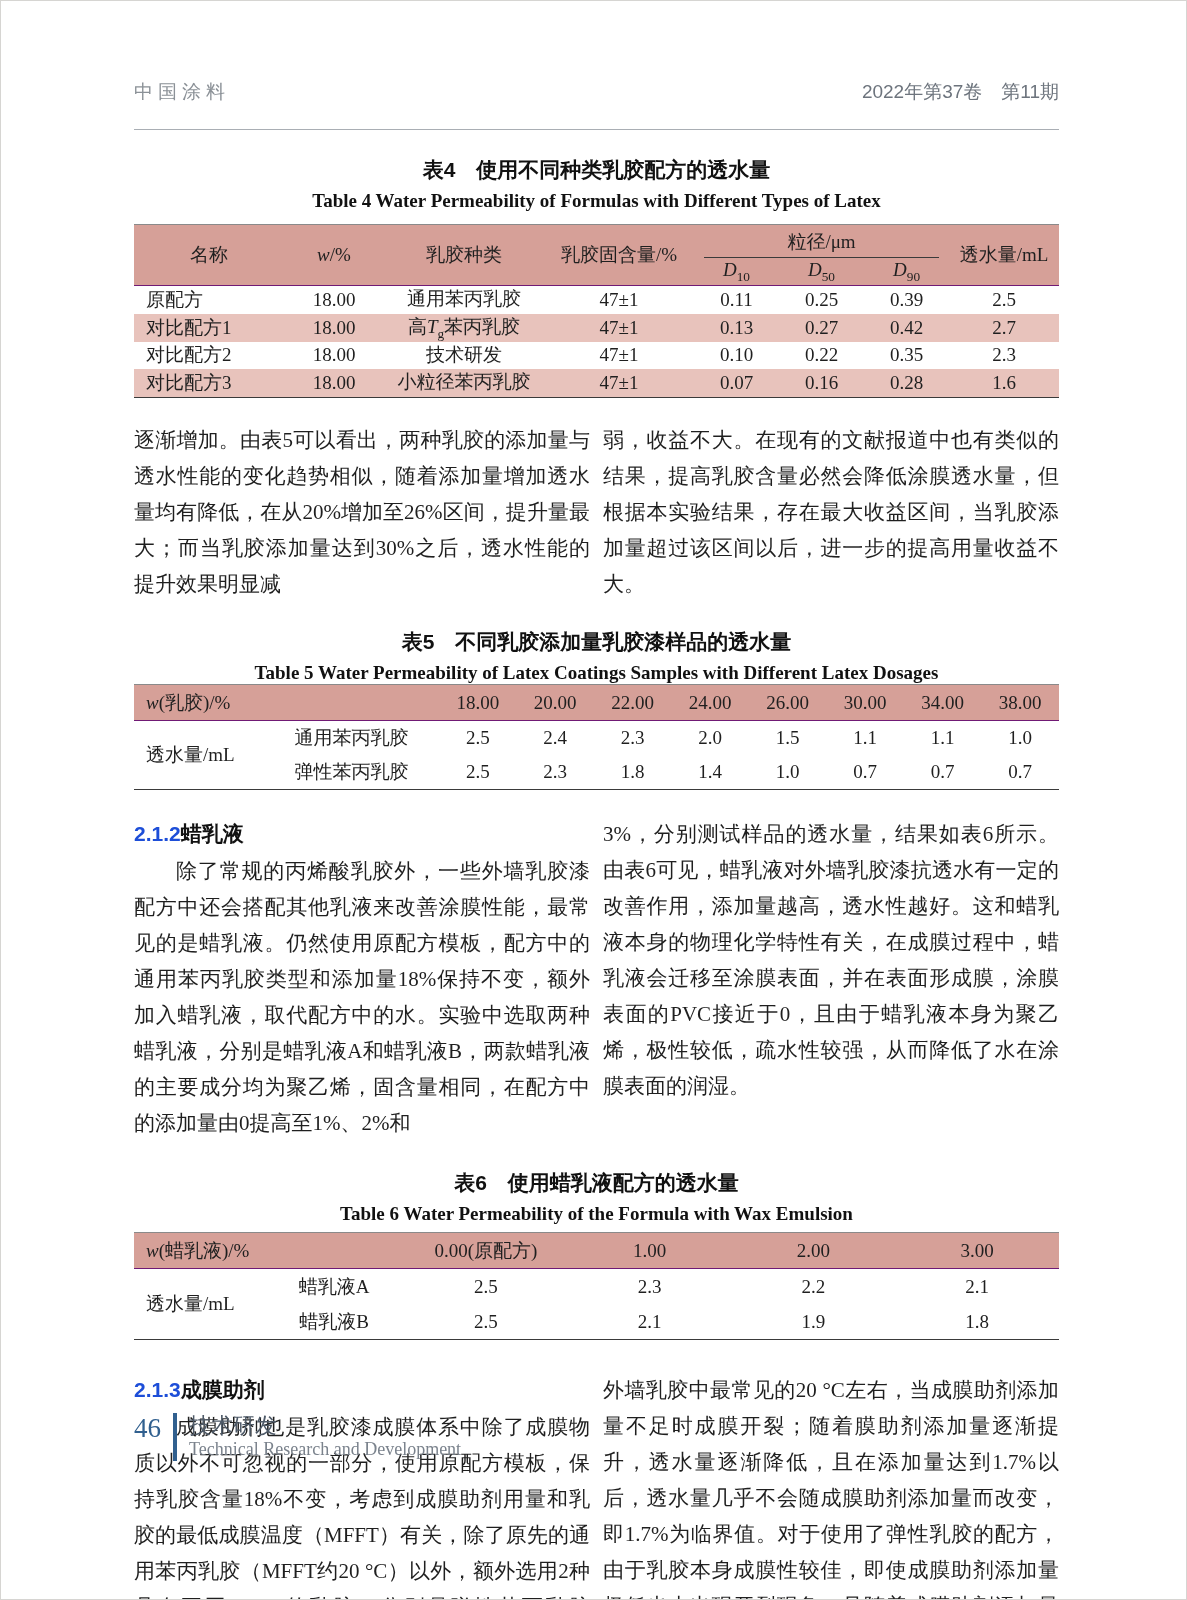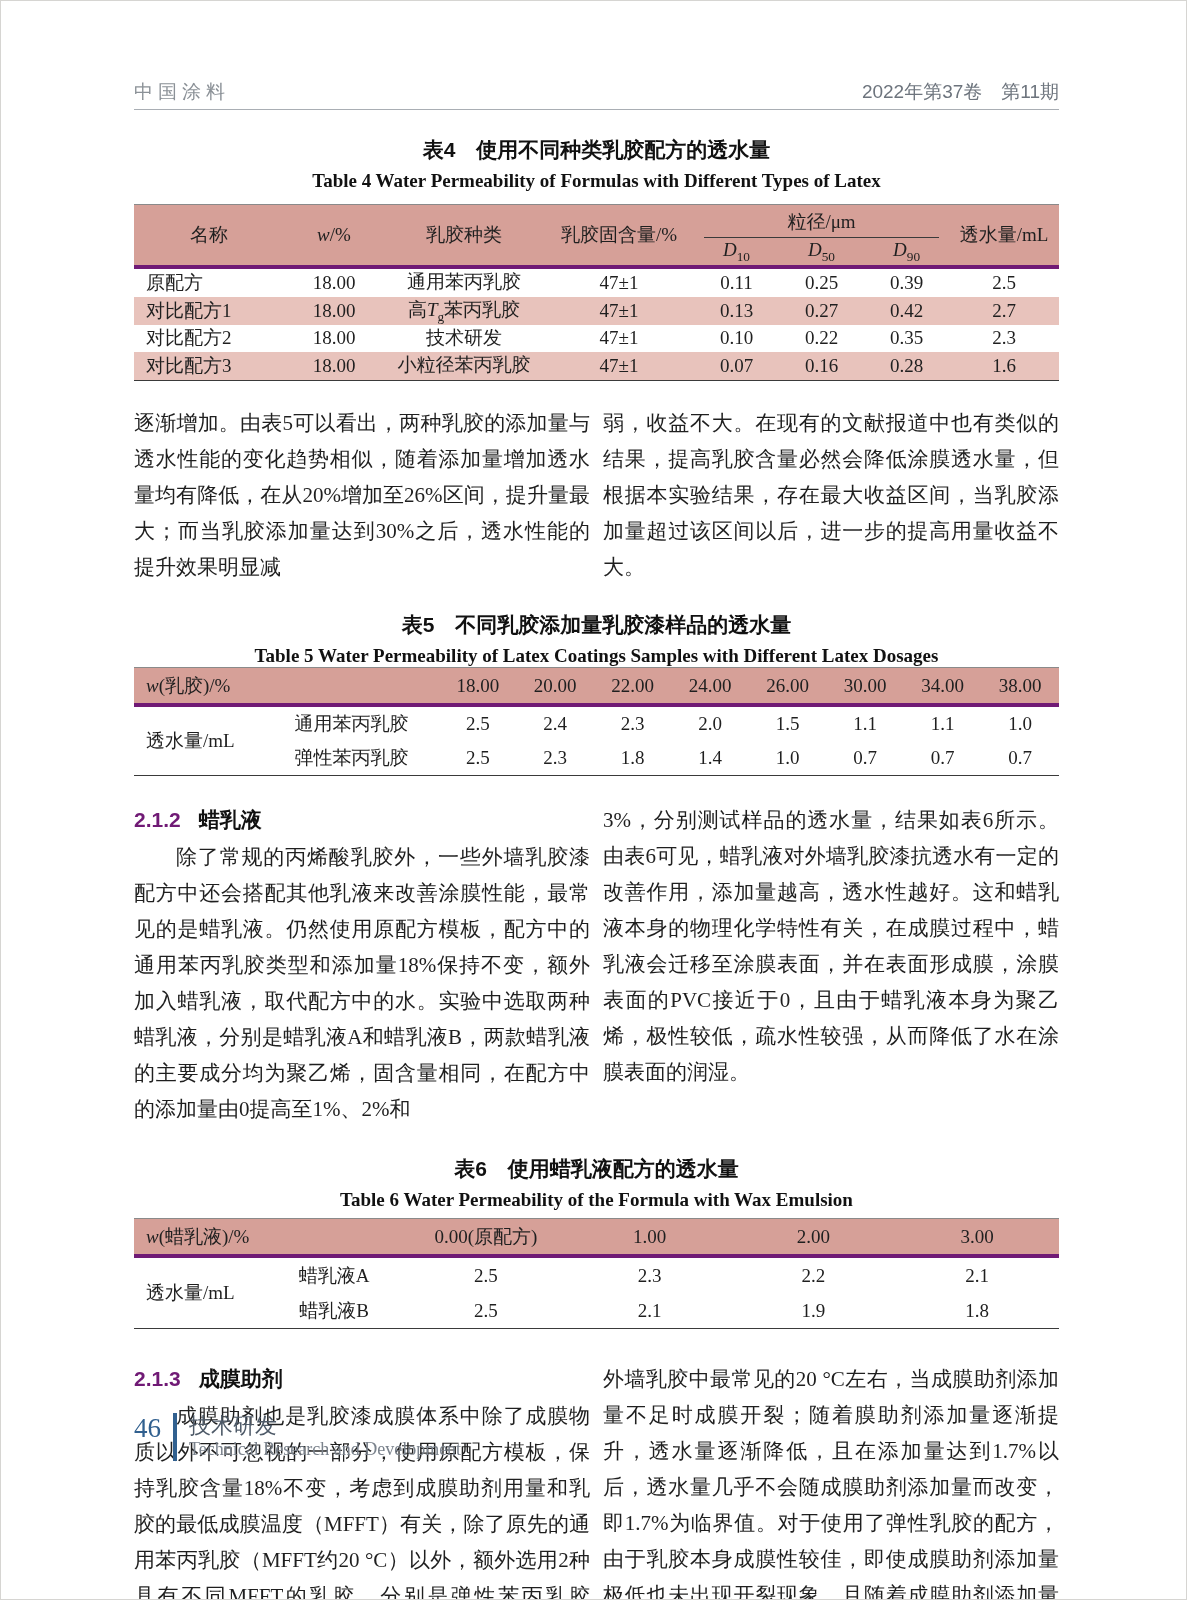--- a/index.html
+++ b/index.html
@@ -15,57 +15,57 @@
     background:#ffffff;
     border:1px solid #d6d5d2;
     box-sizing:border-box;
     overflow:hidden;
   }
   .content { position:absolute; left:133px; width:925px; top:0; }
 
   
   .runhead {
     display:flex; justify-content:space-between; align-items:flex-end;
-    padding-top:78px; padding-bottom:4px;
+    padding-top:78px; padding-bottom:24px;
     border-bottom:1px solid #a9aeb4;
   }
   .journal { font-family:"Liberation Sans","DejaVu Sans",sans-serif; font-size:19px; color:#8b9197; letter-spacing:5px; }
   .issue   { font-family:"Liberation Sans","DejaVu Sans",sans-serif; font-size:19px; color:#6d747d; }
 
   
   .tbl-title { text-align:center; }
   .tbl-title-cn { font-family:"Liberation Sans","DejaVu Sans",sans-serif; font-weight:bold; font-size:21px; color:#111; }
   .tbl-title-en { font-family:"Liberation Serif","DejaVu Serif",serif; font-weight:bold; font-size:19px; color:#111; margin-top:6px; }
 
   
   table { width:100%; border-collapse:collapse; table-layout:fixed; font-size:19px; }
   th,td { padding:0 2px; text-align:center; vertical-align:middle; font-weight:normal; }
   thead tr th { background:#d6a098; }
   .tbl { border-top:1px solid #8a8a8a; border-bottom:1px solid #3a3a3a; }
-  .tbl thead { border-bottom:4px solid #701a75; }
+  .tbl thead { border-bottom:1px solid #701a75; }
   td.left, th.left { text-align:left; padding-left:12px; }
   .stripe { background:#e8c3bc; }
   .t4 td { height:24px; }
   .t4 thead tr:first-child th { height:29px; }
   .t4 thead tr:last-child th { height:27px; }
   th.spanner { padding:0; }
   .spanner-inner { display:block; margin:0 10px; padding:4px 0 2px 0; border-bottom:1px solid #3a3a3a; }
   .ivar { font-style:italic; font-family:"Liberation Serif","DejaVu Serif",serif; }
   sub { font-size:70%; }
   .t5 thead th, .t6 thead th { height:35px; }
   .t5 td { height:34px; }
   .t6 td { height:35px; }
 
   
   .twocol { display:flex; gap:13px; }
   .bodycol { flex:1; font-size:21px; line-height:36px; text-align:justify; }
   .bodycol p { margin:0; }
   p.indent { text-indent:2em; }
   .sec { margin:0 0 1px 0; font-size:21px; line-height:36px; font-weight:bold; }
-  .secnum { font-family:"Liberation Sans","DejaVu Sans",sans-serif; color:#701a75; margin-right:18px; }
+  .secnum { font-family:"Liberation Sans","DejaVu Sans",sans-serif; color:#1d4ed8; }
   .sectitle { color:#111; }
 
   
   .footer { position:absolute; left:133px; top:1412px; display:flex; }
   .pageno { font-size:27px; color:#31608f; margin-right:12px; }
   .footbar { width:4px; height:48px; background:#31608f; margin-right:12px; }
   .footcn { font-family:"Liberation Sans","DejaVu Sans",sans-serif; font-weight:normal; font-size:22px; color:#4e5a68; line-height:26px; }
   .footen { font-size:18px; color:#7a828c; line-height:20px; }
 
   .mt-t4title { margin-top:26px; }

